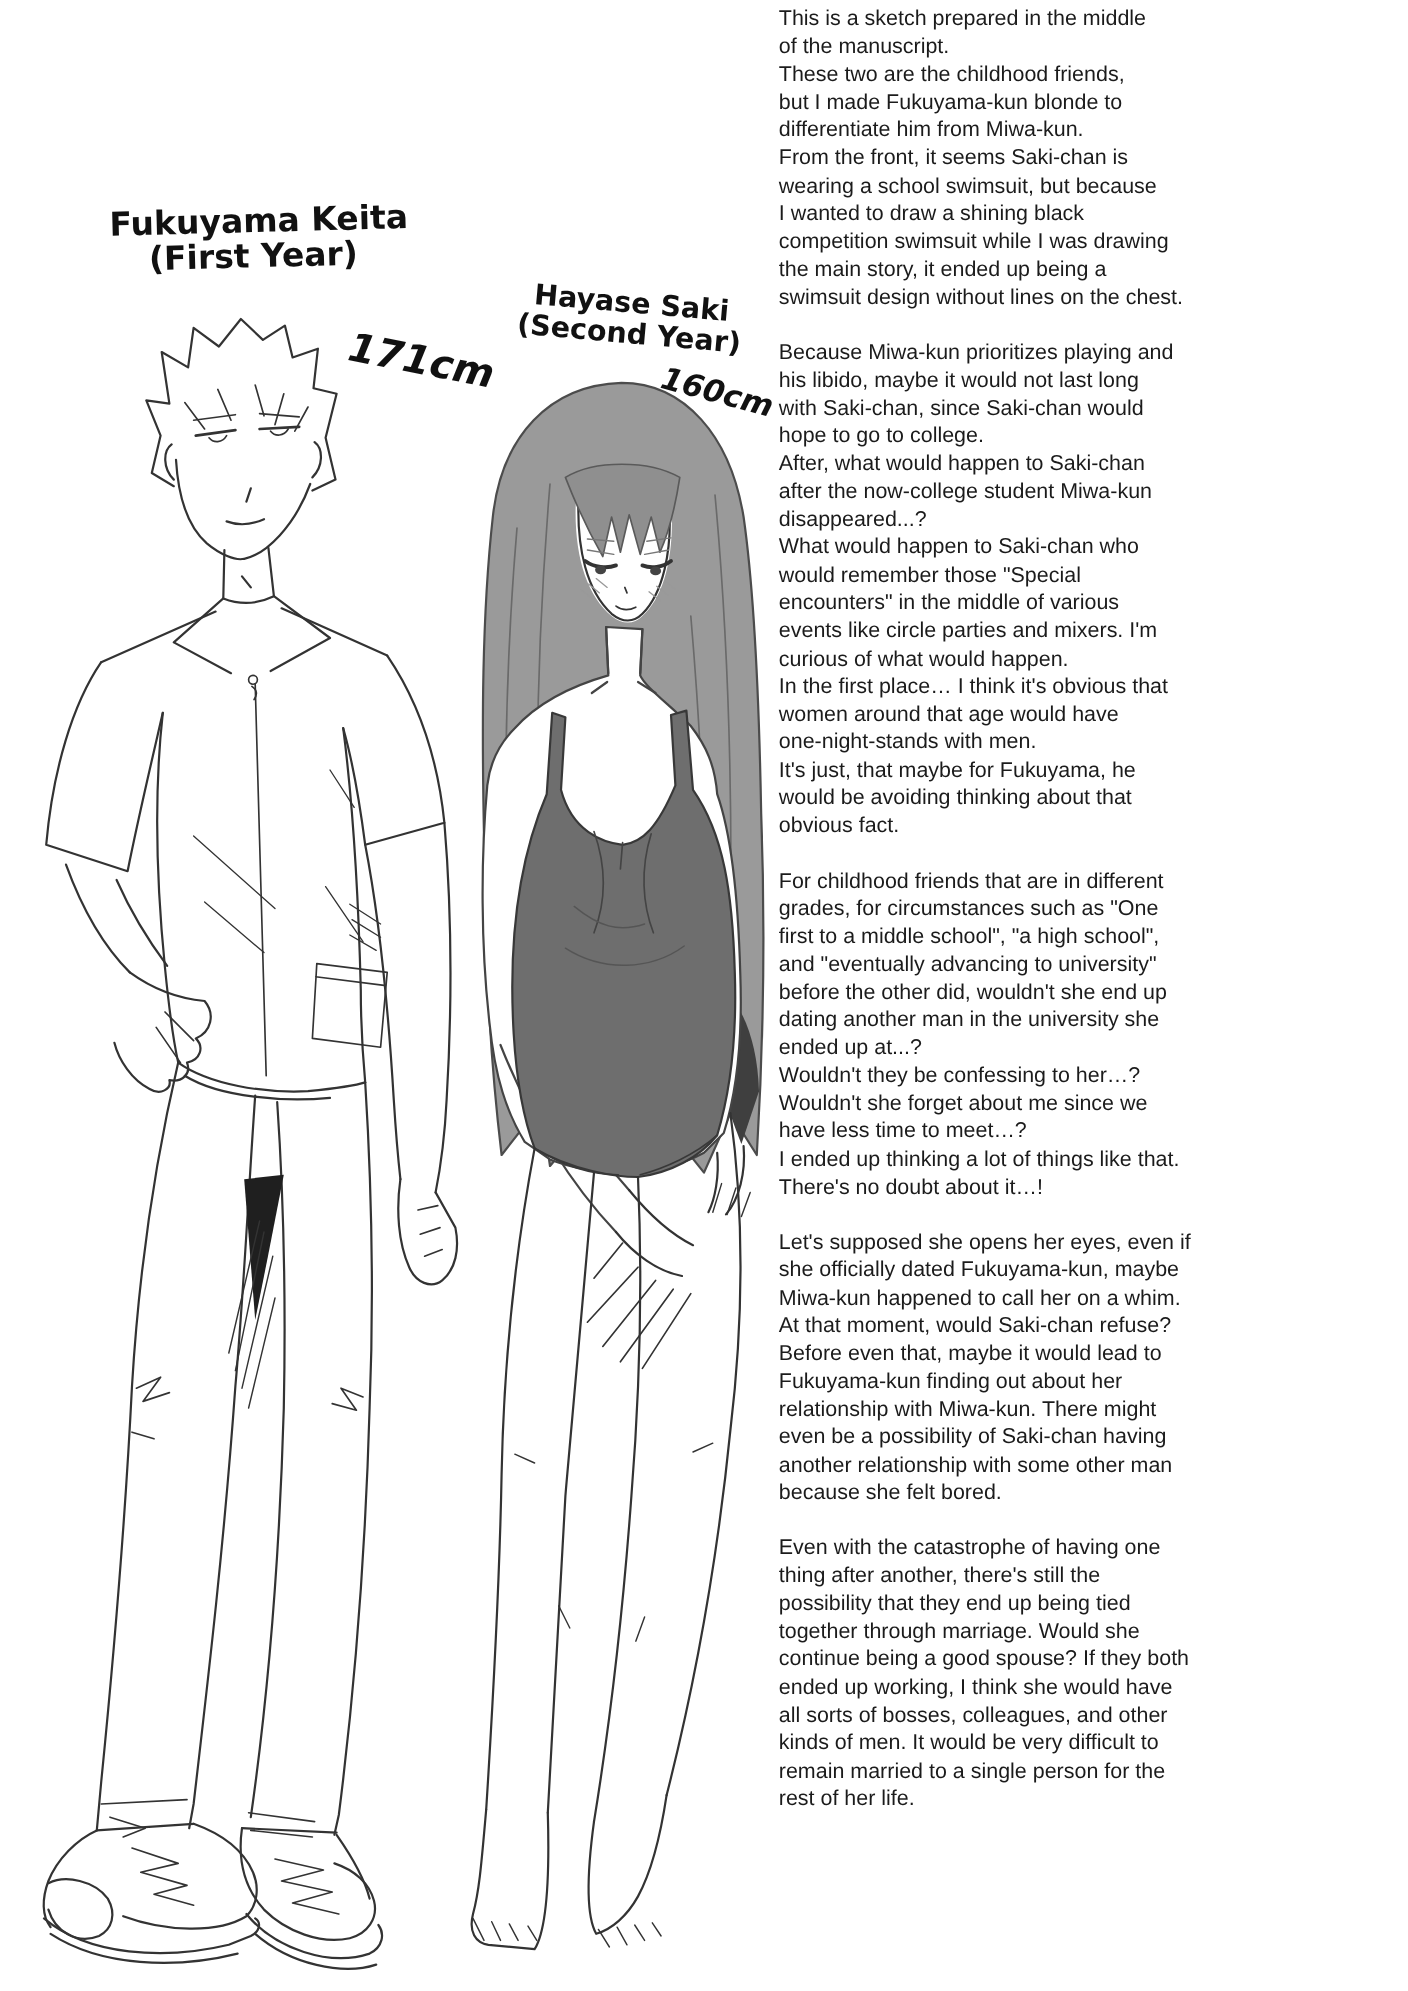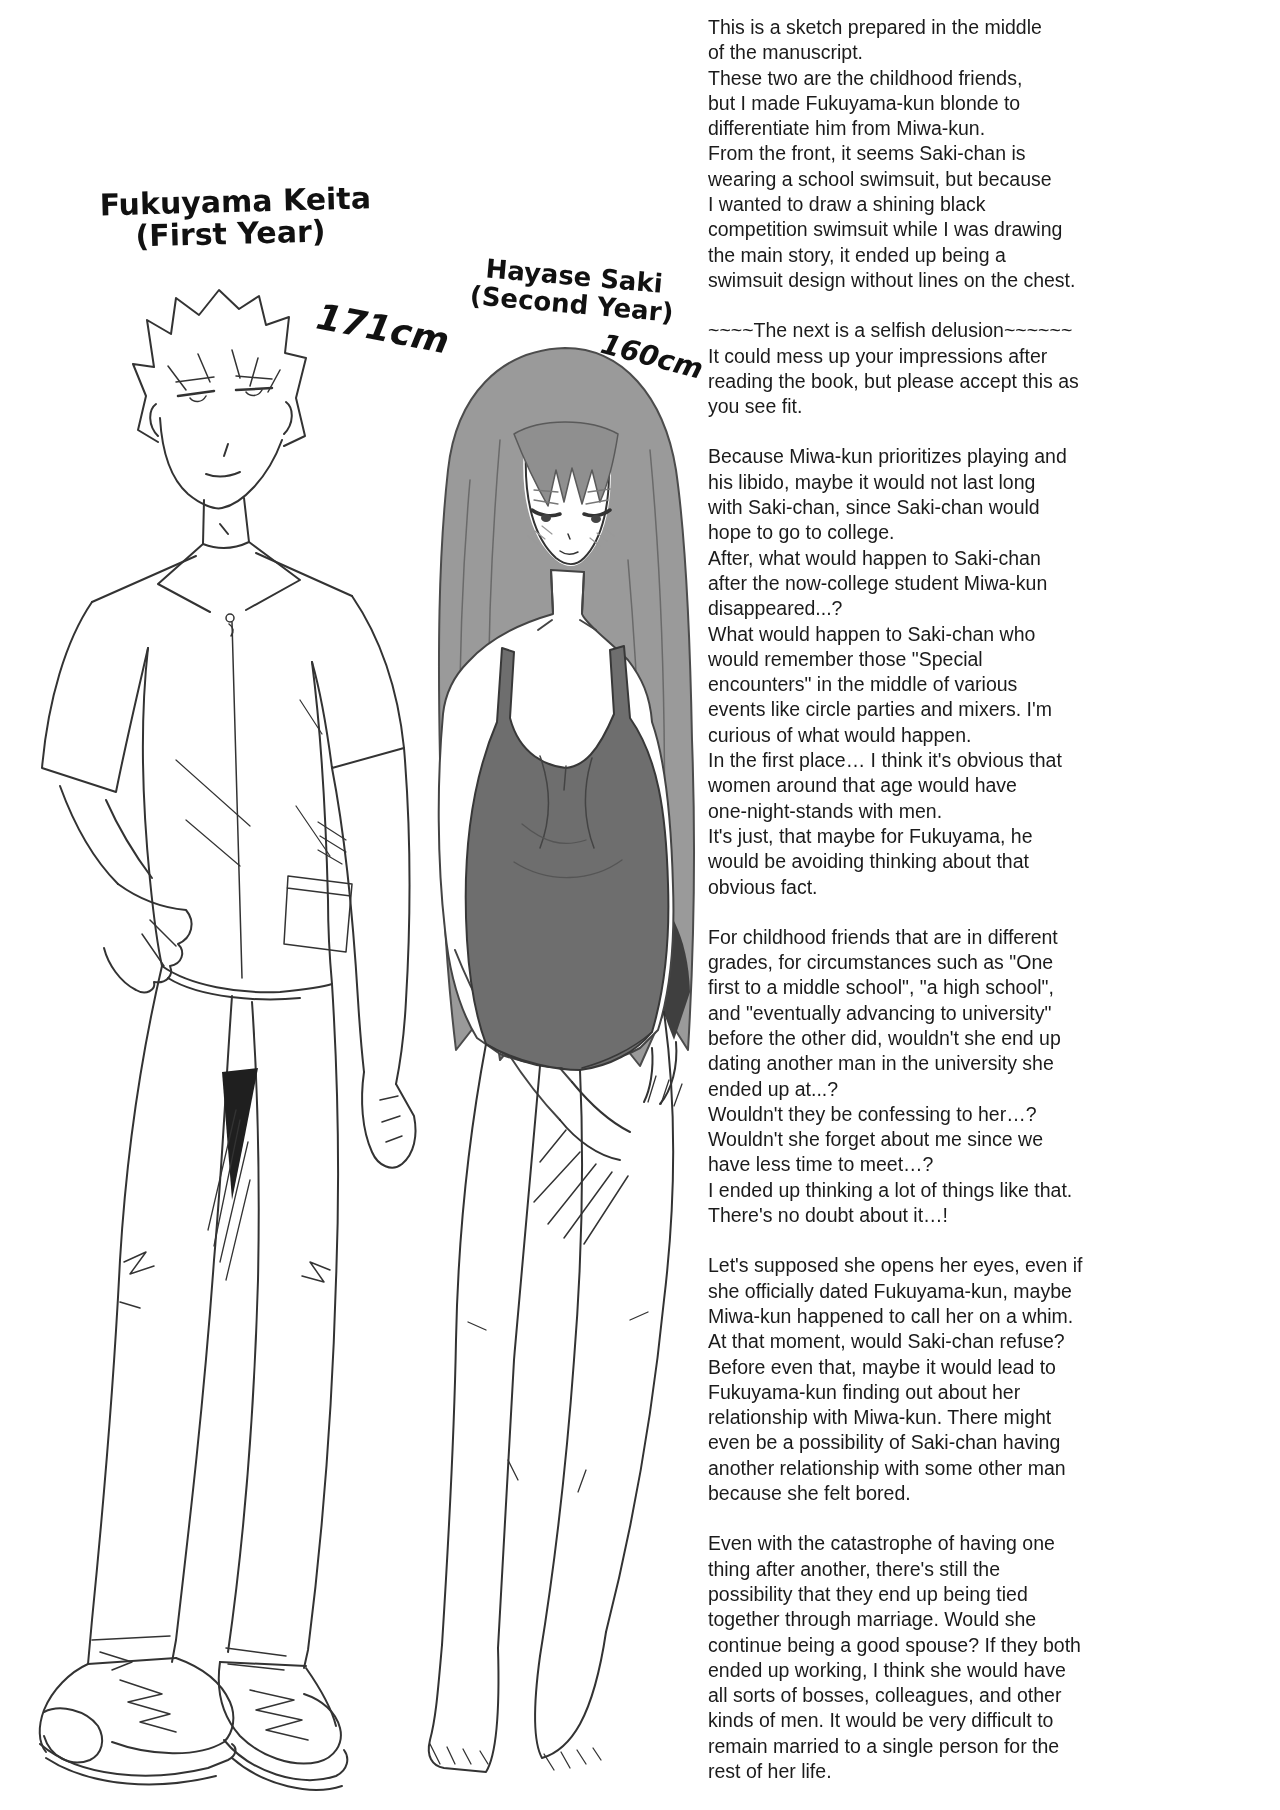--- a/index.html
+++ b/index.html
@@ -49,21 +49,21 @@
     font-size: 36px;
     transform: rotate(11deg);
   }
   .height-hayase {
     left: 600px; top: 340px;
     font-size: 28px;
     transform: rotate(15deg);
   }
   .commentary {
     position: absolute;
-    left: 708px; top: 15px;
+    left: 708px; top: 5px;
     width: 446px;
     color: #1b1b1b;
     font-size: 19.5px;
     line-height: 25.3px;
   }
   .commentary p {
     margin: 0 0 25px 0;
     white-space: pre-line;
   }
   .commentary p:last-child { margin-bottom: 0; }
@@ -210,24 +210,20 @@
 of the manuscript.
 These two are the childhood friends,
 but I made Fukuyama-kun blonde to
 differentiate him from Miwa-kun.
 From the front, it seems Saki-chan is
 wearing a school swimsuit, but because
 I wanted to draw a shining black
 competition swimsuit while I was drawing
 the main story, it ended up being a
 swimsuit design without lines on the chest.</p>
-    <p>~~~~The next is a selfish delusion~~~~~~
-It could mess up your impressions after
-reading the book, but please accept this as
-you see fit.</p>
     <p>Because Miwa-kun prioritizes playing and
 his libido, maybe it would not last long
 with Saki-chan, since Saki-chan would
 hope to go to college.
 After, what would happen to Saki-chan
 after the now-college student Miwa-kun
 disappeared...?
 What would happen to Saki-chan who
 would remember those "Special
 encounters" in the middle of various

